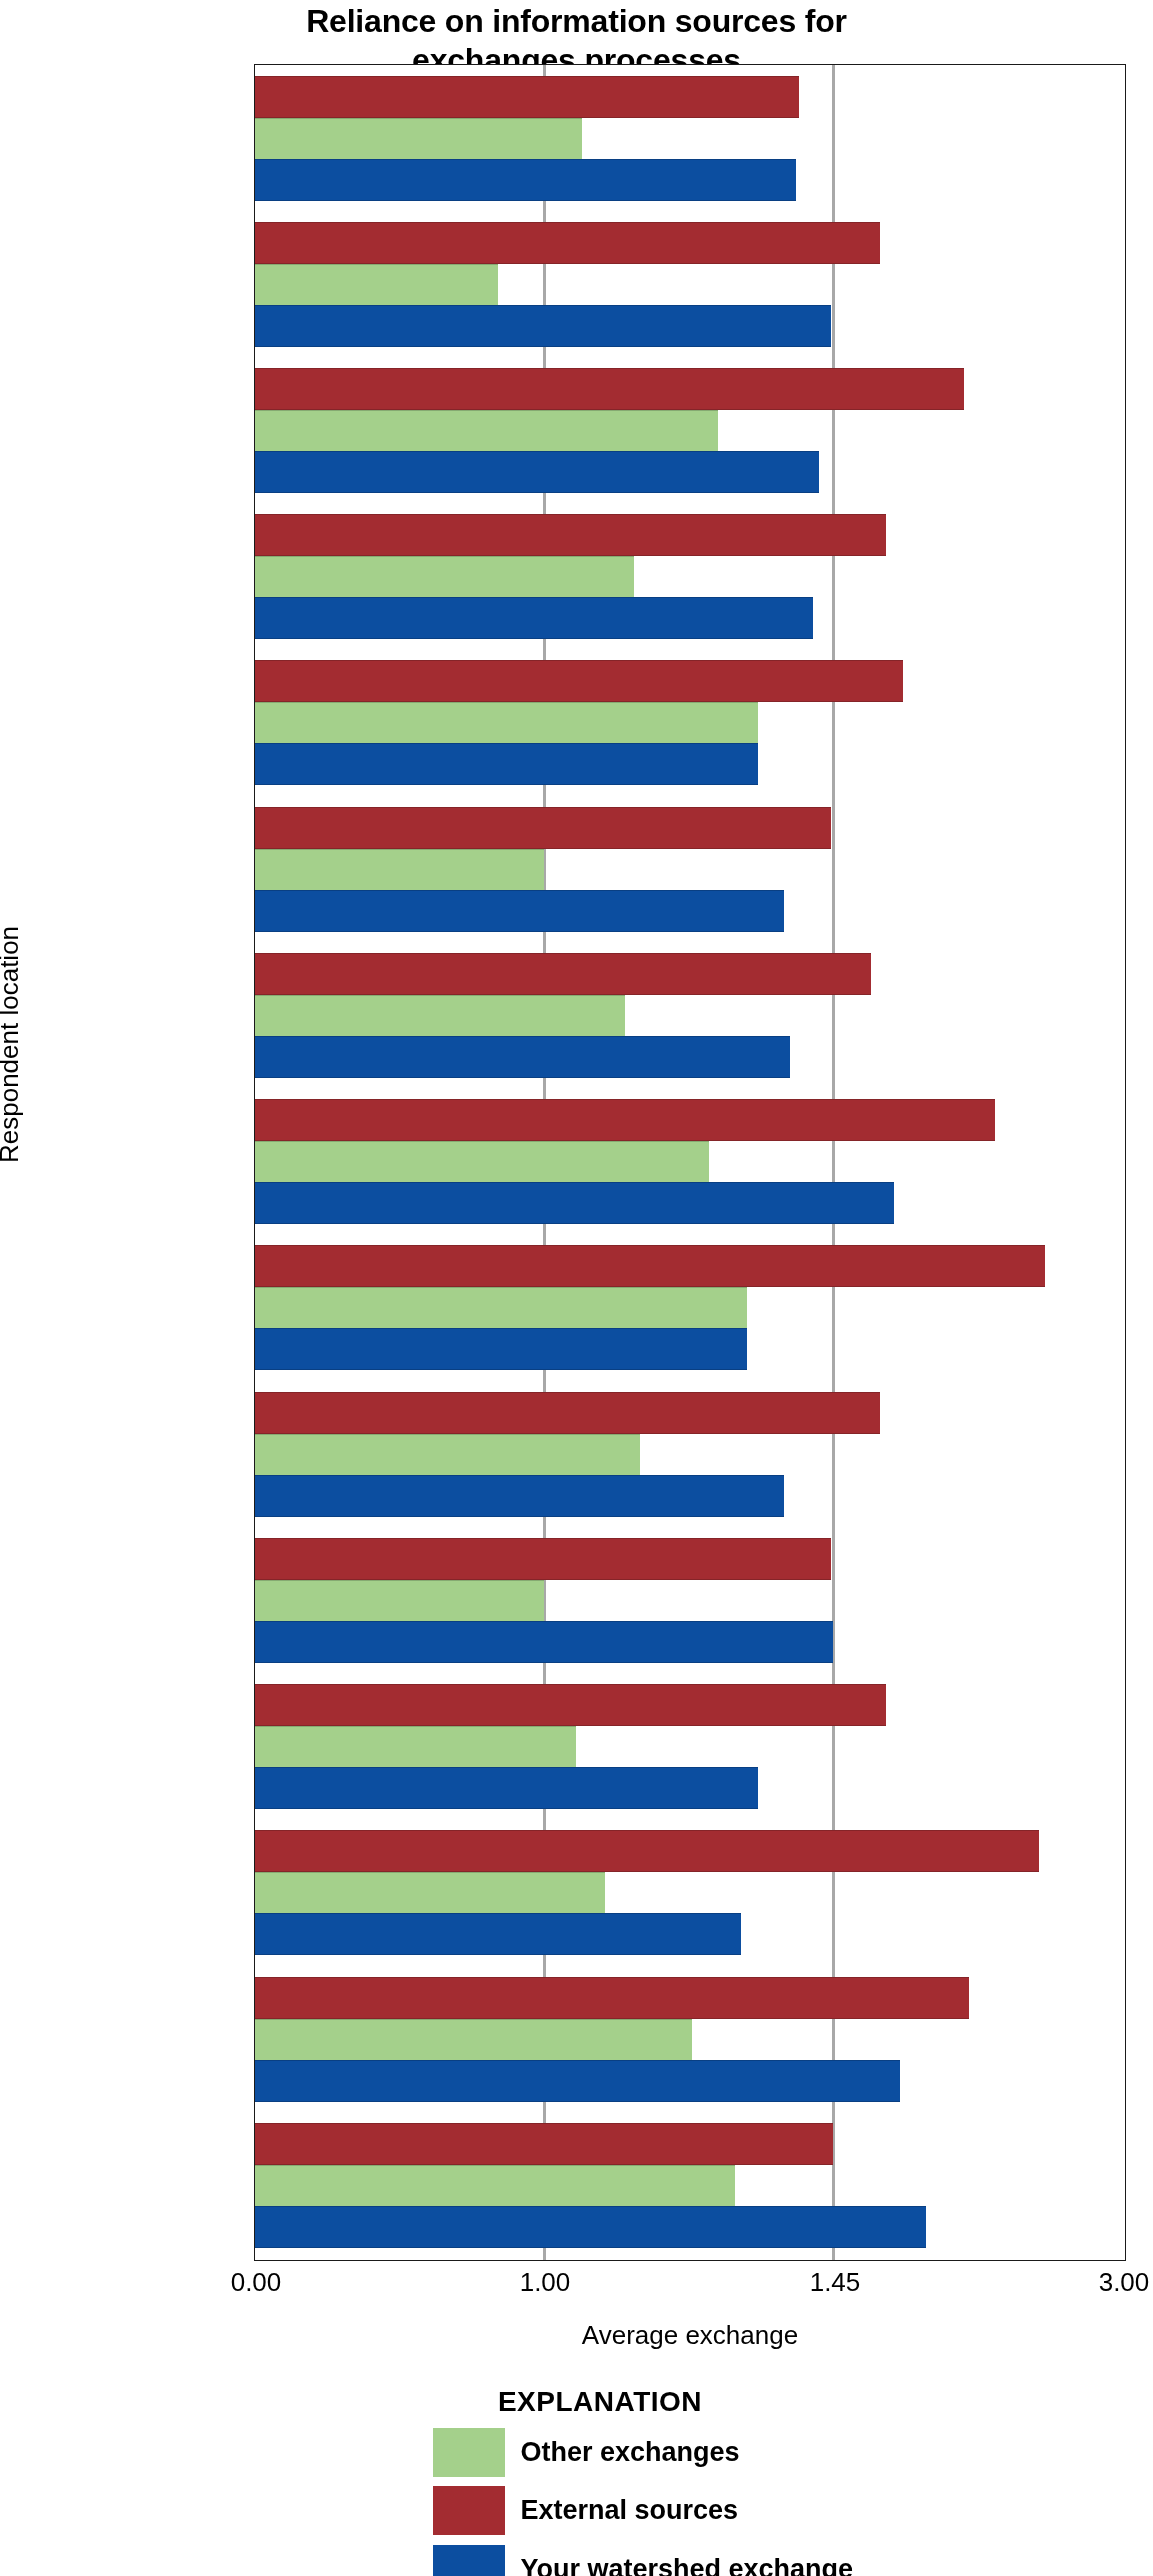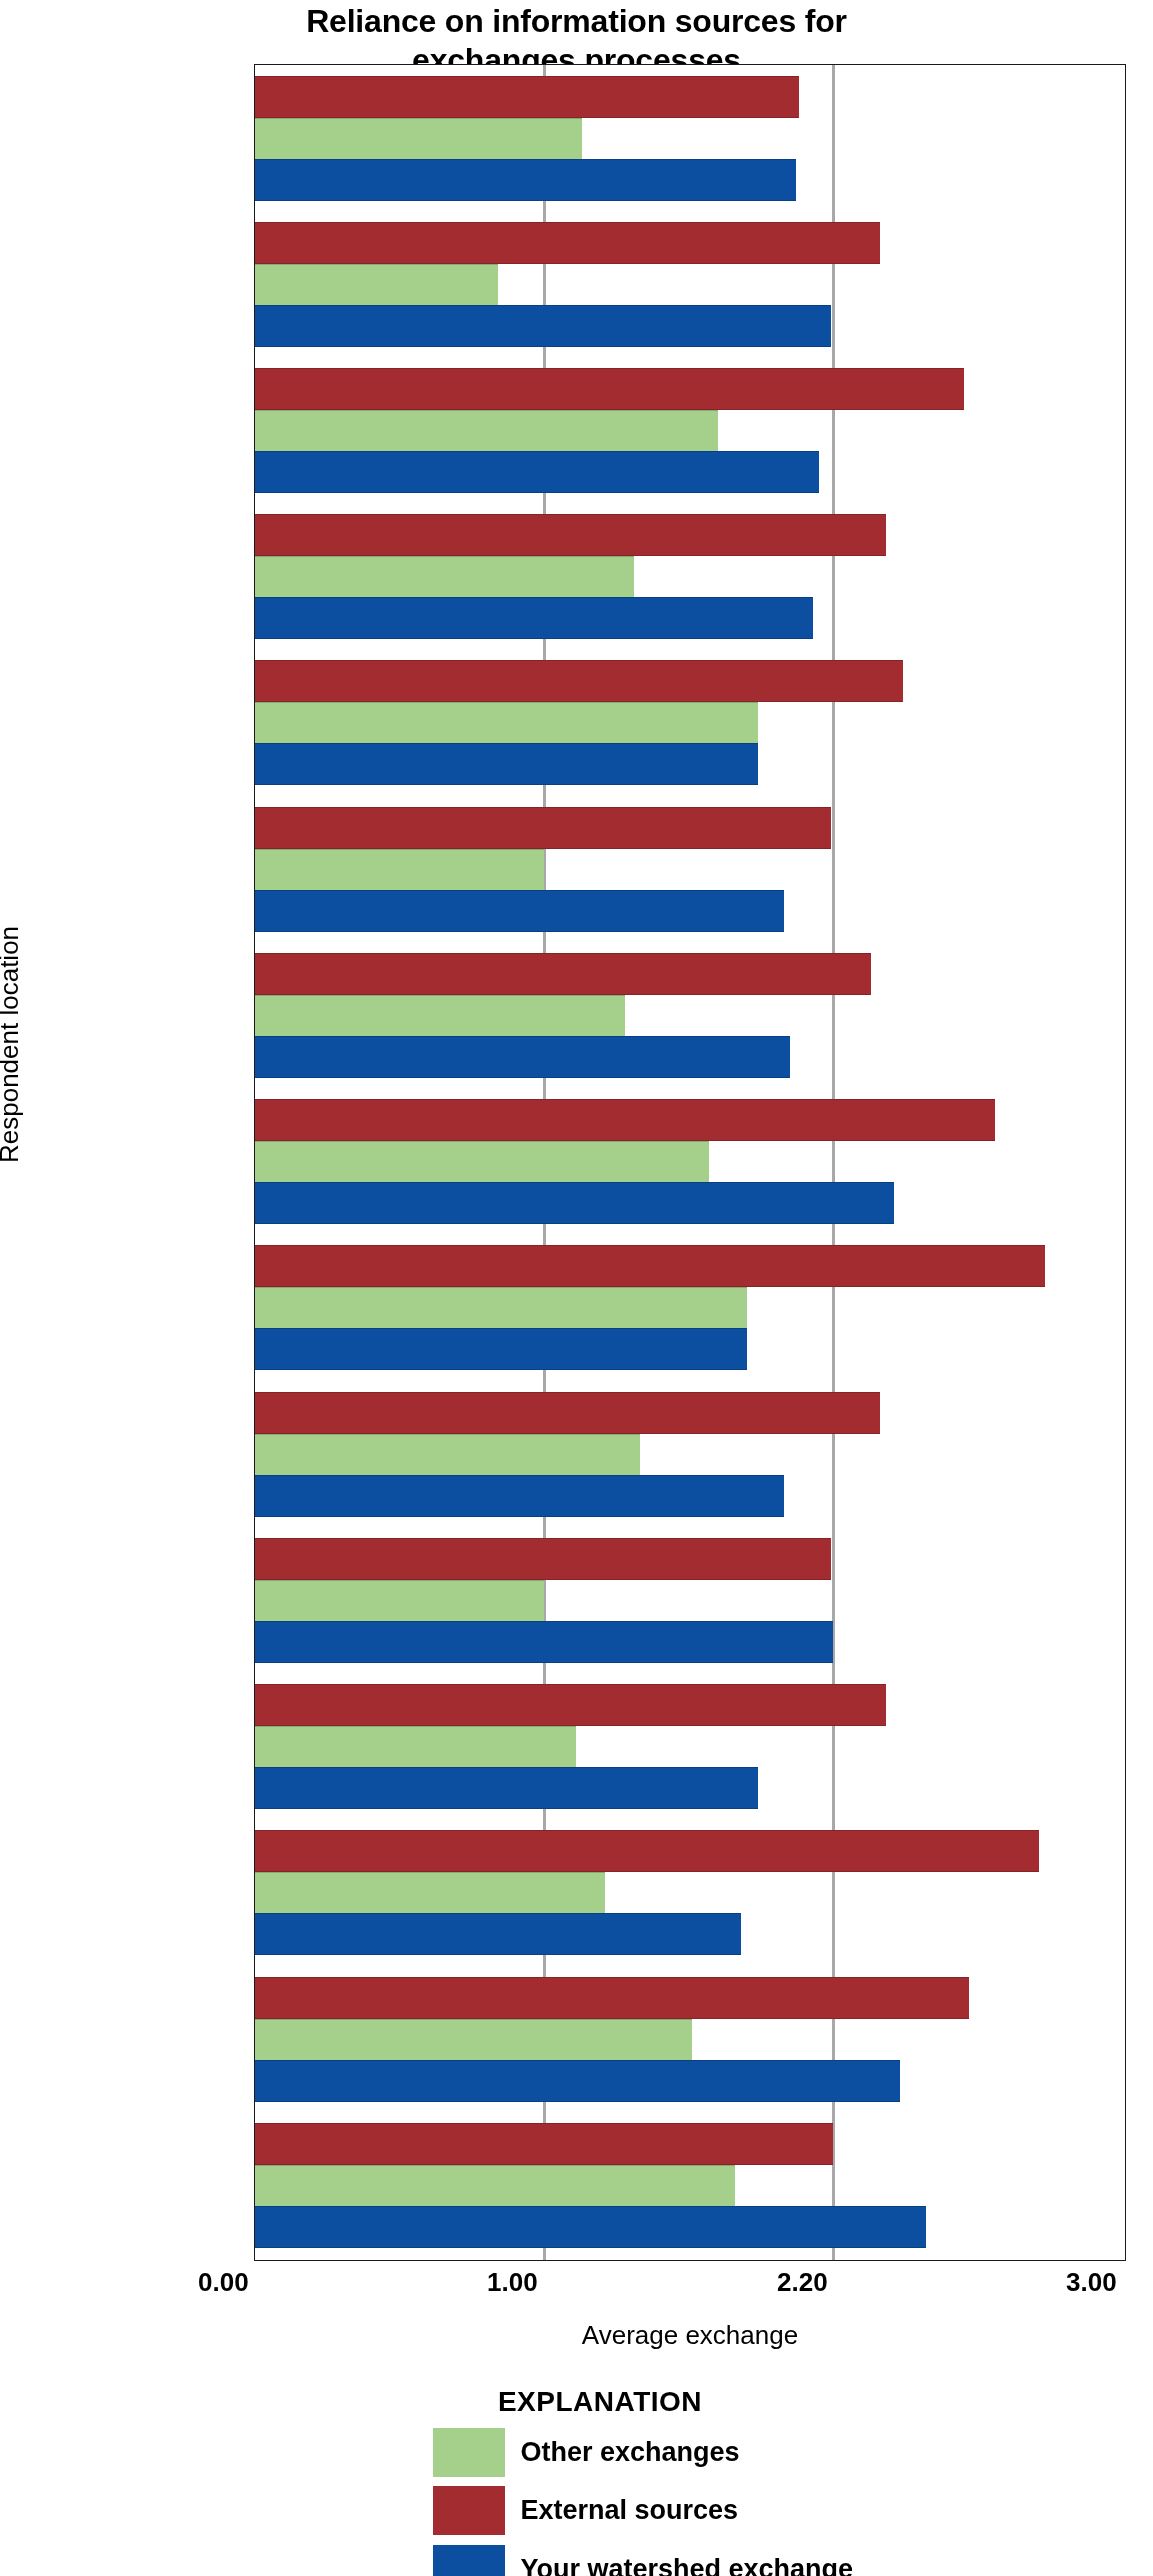--- a/index.html
+++ b/index.html
@@ -90,24 +90,23 @@
     left:254px;
     top:2320px;
     width:872px;
     text-align:center;
     font-size:26px;
   }
   .xtick{
     position:absolute;
     top:2267px;
     font-size:26px;
-    text-align:left;
+    text-align:center;
     width:116px;
     margin-left:-58px;
-    font-weight:bold;
   }
 
   
   #legend{
     position:absolute;
     left:0; top:2361px;
     width:1153px;
   }
   #legend-title{
     text-align:center;
@@ -255,15 +254,15 @@
       </div>
       <div class="legend-row">
         <div class="legend-swatch" style="background: rgb(12, 78, 160);"></div>
         <div class="legend-label">Your watershed exchange</div>
       </div>
     </div>
 </div>
 
 <div class="xtick" style="left: 256px;">0.00</div>
 <div class="xtick" style="left: 545px;">1.00</div>
-<div class="xtick" style="left: 835px;">2.20</div>
+<div class="xtick" style="left: 835px;">1.45</div>
 <div class="xtick" style="left: 1124px;">3.00</div>
 
 
 </body></html>

